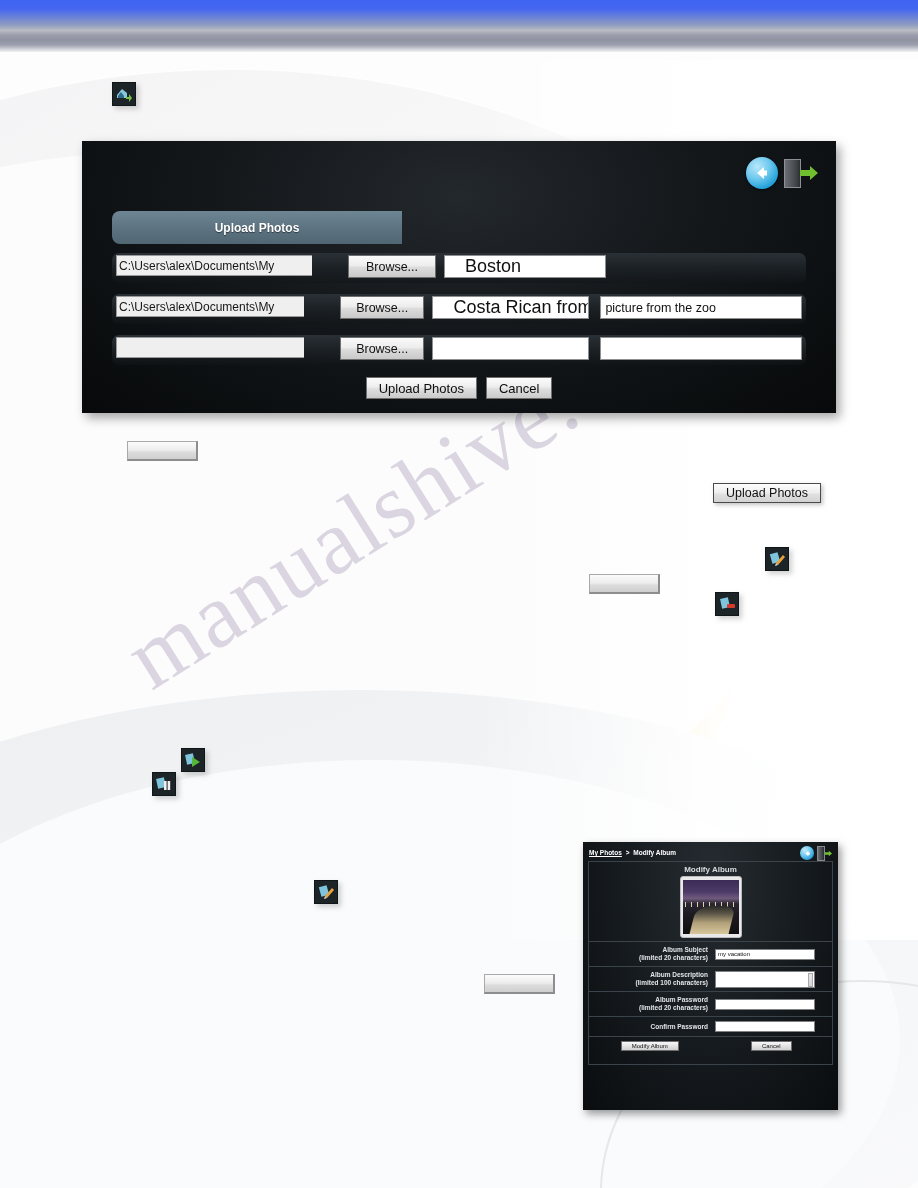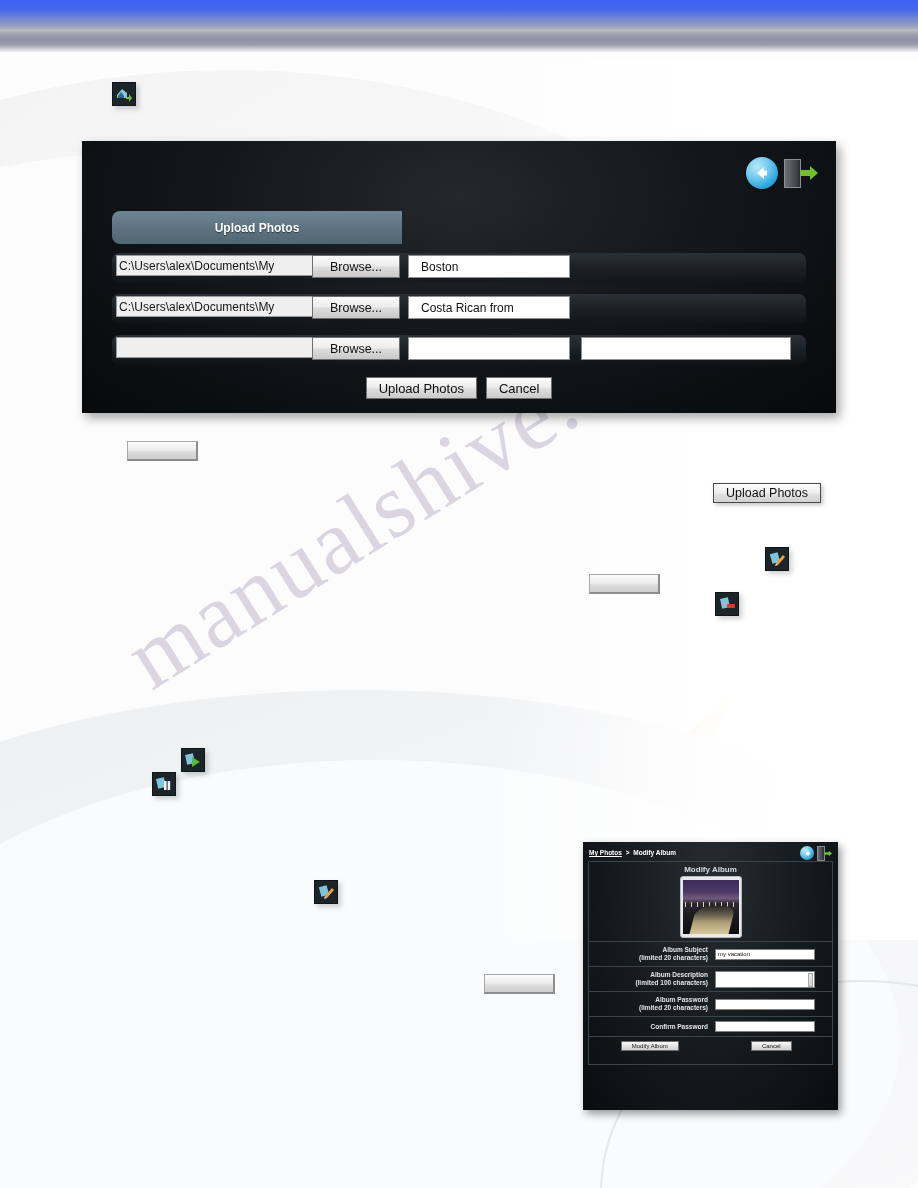--- a/index.html
+++ b/index.html
@@ -214,31 +214,32 @@
   .browse-btn {
     width: 88px; height: 23px;
     background: linear-gradient(to bottom, #fafafa 0%, #ededed 45%, #dcdcdc 55%, #c9c9c9 100%);
     border: 1px solid #6e6e6e;
     font-size: 12.5px;
     color: #101010;
     display: flex;
     align-items: center;
     justify-content: center;
     box-sizing: border-box;
+    margin-left: 36px;
   }
   .subject-field {
     width: 162px; height: 23px;
     margin-left: 8px;
     background: #ffffff;
     border: 1px solid #8e8e8e;
-    font-size: 12px;
+    font-size: 18px;
     color: #101010;
     display: flex;
     align-items: center;
-    padding: 0 12px;
+    padding: 0 20px;
     box-sizing: border-box;
     overflow: hidden;
     white-space: nowrap;
   }
   .desc-field {
     width: 210px; height: 23px;
     margin-left: 11px;
     background: #ffffff;
     border: 1px solid #8e8e8e;
     font-size: 12.5px;
@@ -538,20 +539,21 @@
     <div class="upload-row">
       <div class="file-field">C:\Users\alex\Documents\My</div>
       <div class="browse-btn">Browse...</div>
       <div class="subject-field">Boston</div>
     </div>
 
     <div class="upload-row">
       <div class="file-field">C:\Users\alex\Documents\My</div>
       <div class="browse-btn">Browse...</div>
       <div class="subject-field">Costa Rican from</div>
+      <div class="desc-field">picture from the zoo</div>
     </div>
 
     <div class="upload-row">
       <div class="file-field"></div>
       <div class="browse-btn">Browse...</div>
       <div class="subject-field"></div>
       <div class="desc-field"></div>
     </div>
 
   </div>

